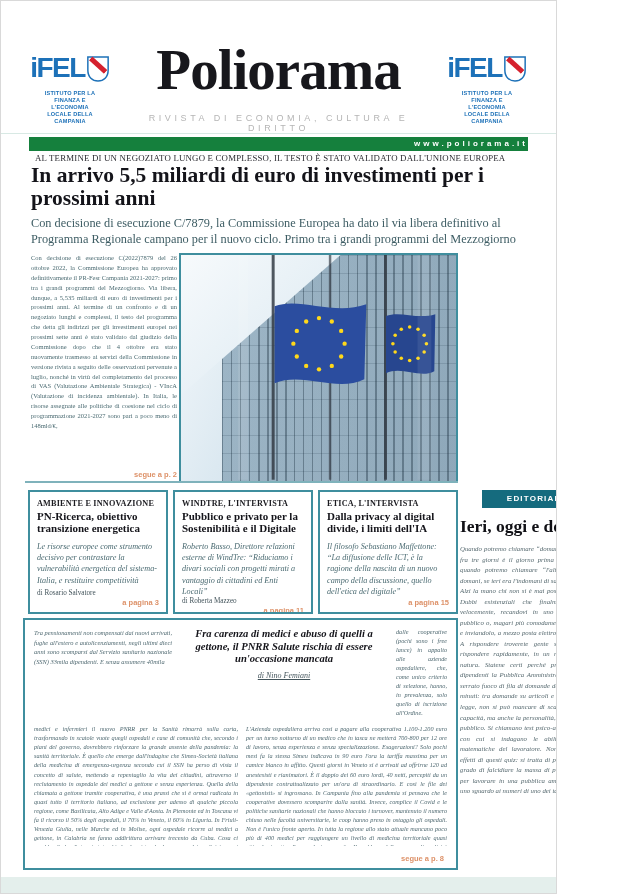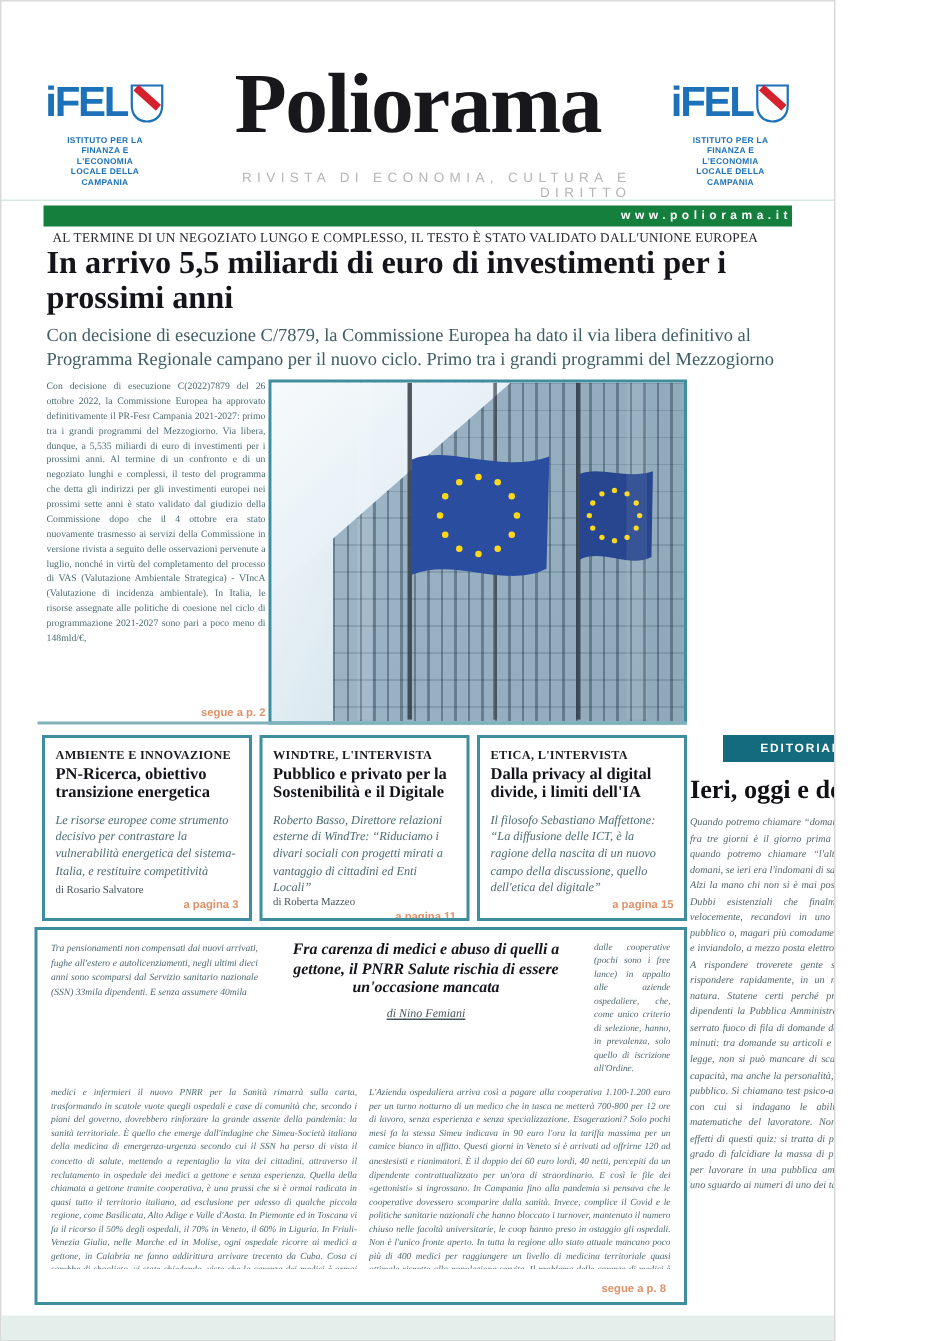--- a/index.html
+++ b/index.html
@@ -8,21 +8,21 @@
   
   .ifel{position:absolute;top:54px;width:118px;text-align:center;}
   .ifel.left{left:10px;} .ifel.right{right:10px;}
   .ifel-top{display:flex;align-items:flex-start;justify-content:center;gap:1px;}
   .ifel-word{font-family:"Liberation Sans",sans-serif;font-weight:bold;font-size:28px;line-height:26px;
              color:#1d71b8;letter-spacing:-1.5px;}
   .ifel-caption{margin-top:3px;font-family:"Liberation Sans",sans-serif;font-weight:bold;font-size:5.6px;
                 line-height:1.25;color:#1d71b8;white-space:pre-line;letter-spacing:.2px;}
   .masthead{position:absolute;left:135px;right:135px;top:40px;text-align:center;font-weight:bold;
             font-size:57px;line-height:1;letter-spacing:-1px;color:#17171c;}
-  .tagline{position:absolute;left:135px;right:135px;top:112px;text-align:right;
+  .tagline{position:absolute;left:135px;right:135px;top:112px;text-align:center;
            font-family:"Liberation Sans",sans-serif;font-size:9px;letter-spacing:3.6px;color:#b5b5b5;}
   .rule-top{position:absolute;top:132px;left:0;right:0;height:1px;background:#d8e9e4;}
   .wwwbar{position:absolute;top:136px;left:28px;right:28px;height:14px;background:#15803d;
           text-align:right;font-family:"Liberation Sans",sans-serif;font-weight:bold;font-size:8px;
           letter-spacing:3px;color:#ffffff;line-height:14px;}
   
   .kicker{position:absolute;top:152px;left:34px;right:28px;font-size:8.8px;letter-spacing:.2px;color:#2a2a30;}
   .headline{position:absolute;top:163px;left:30px;right:14px;font-weight:bold;font-size:21.5px;
             line-height:1.05;color:#14141a;}
   .deck{position:absolute;top:215px;left:30px;right:24px;font-size:12.3px;line-height:1.3;color:#3e5d64;}

